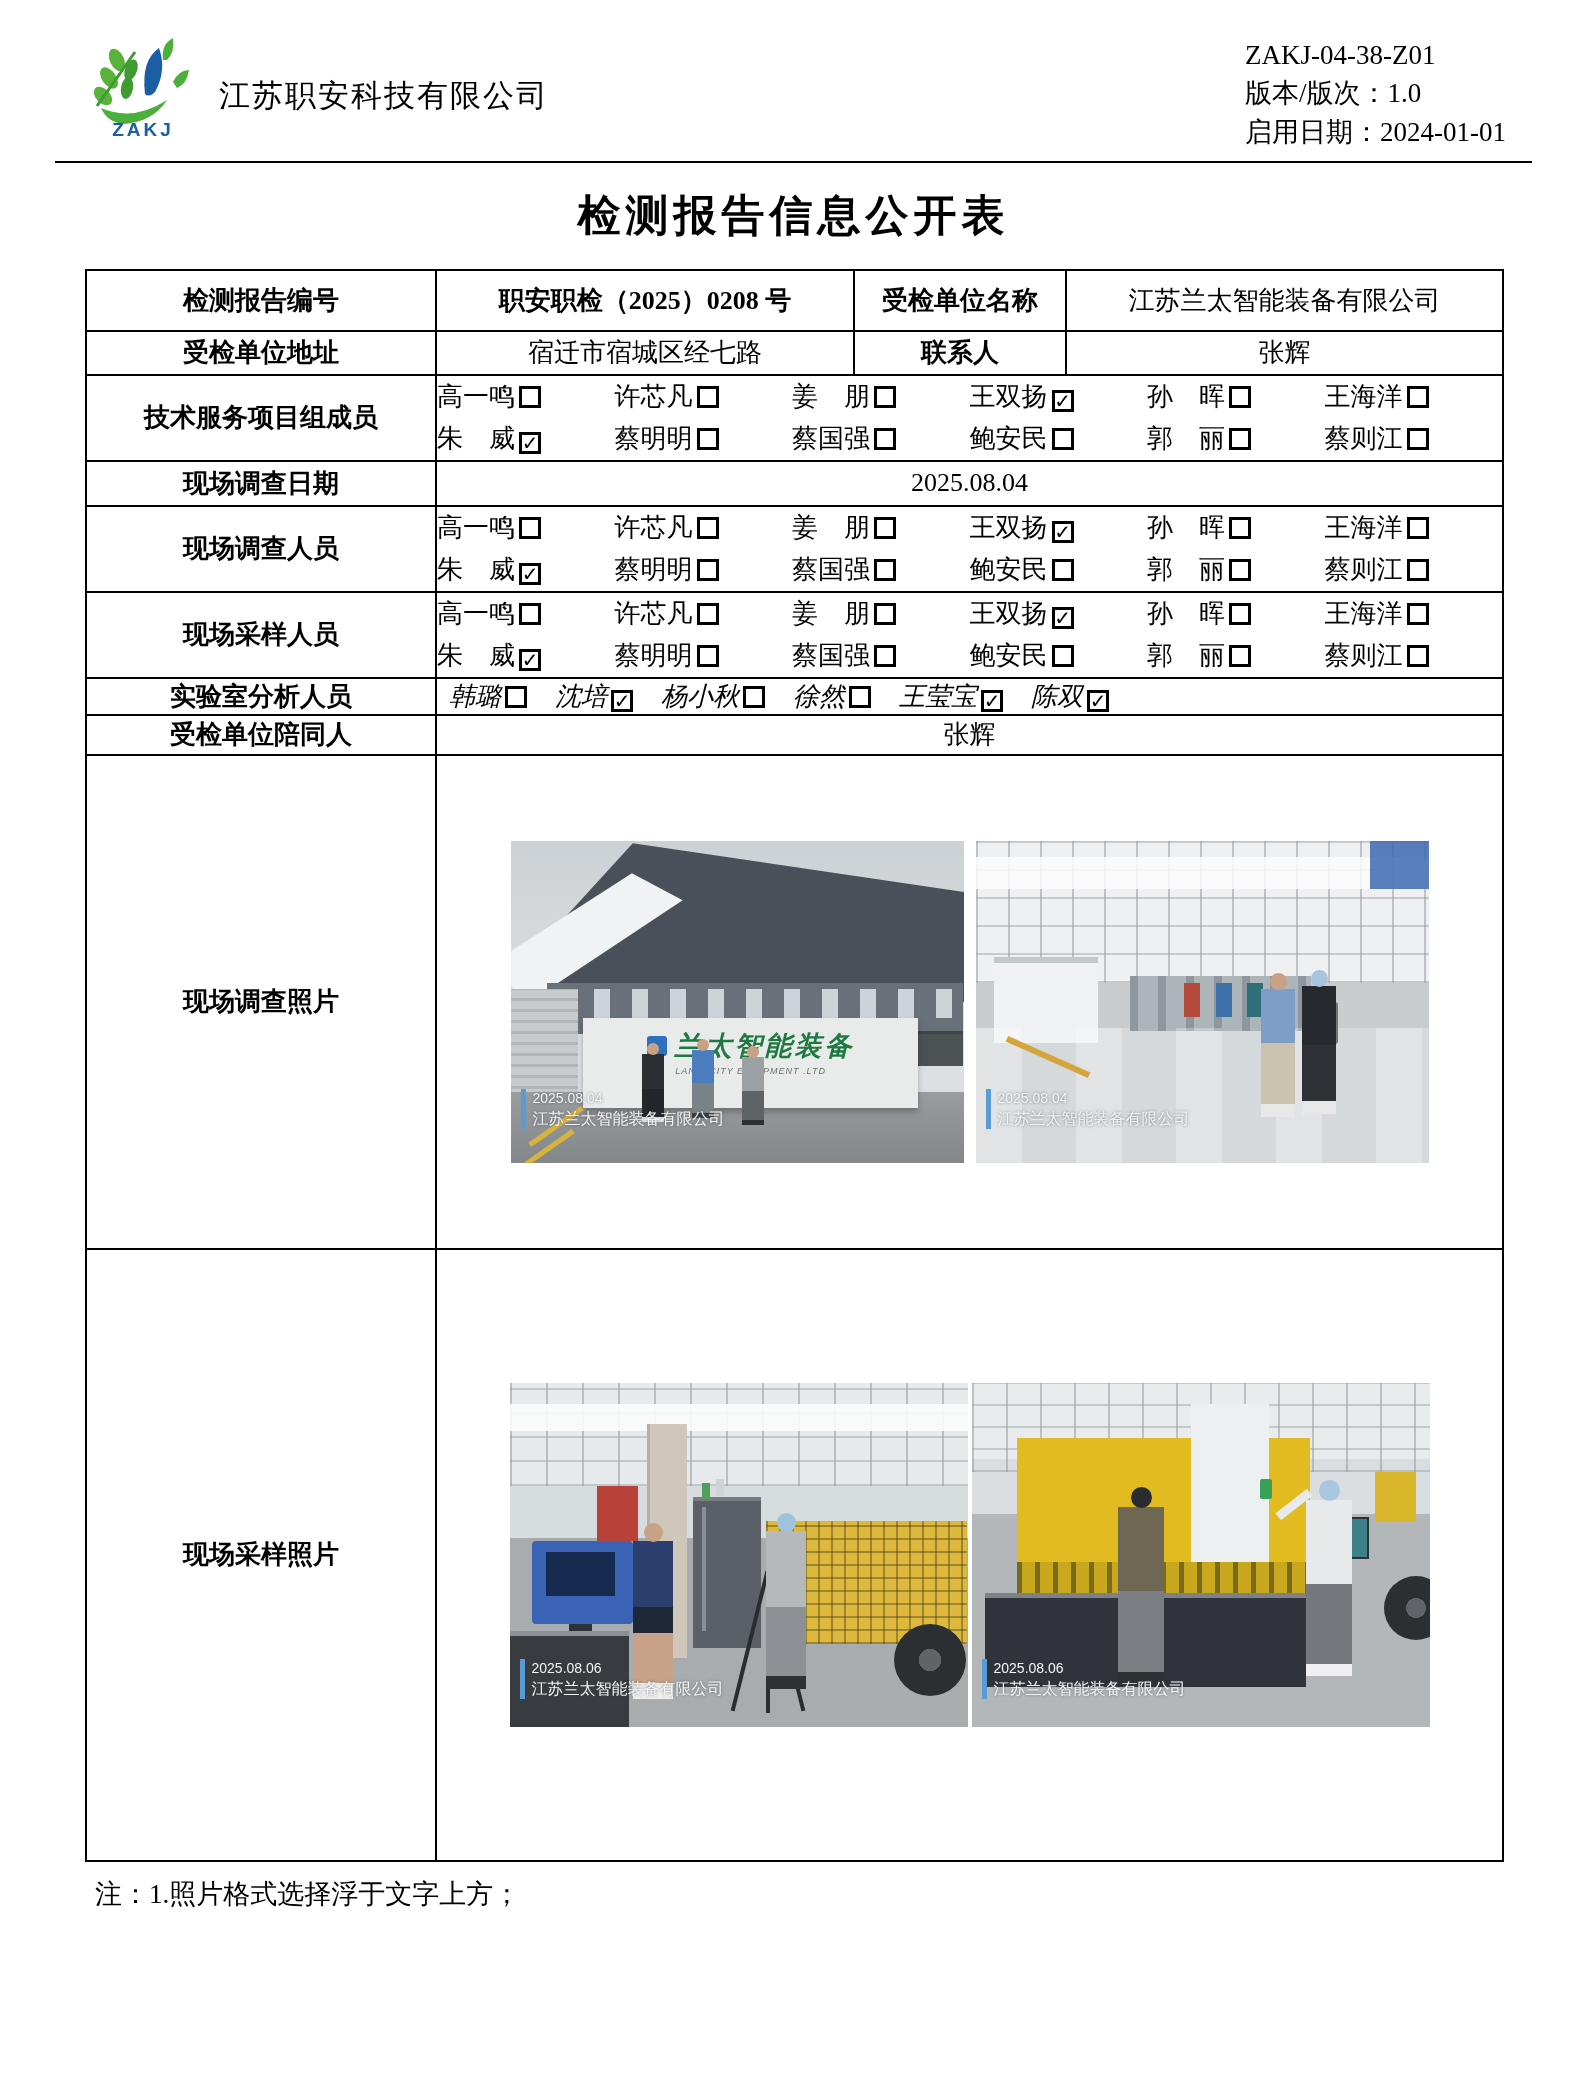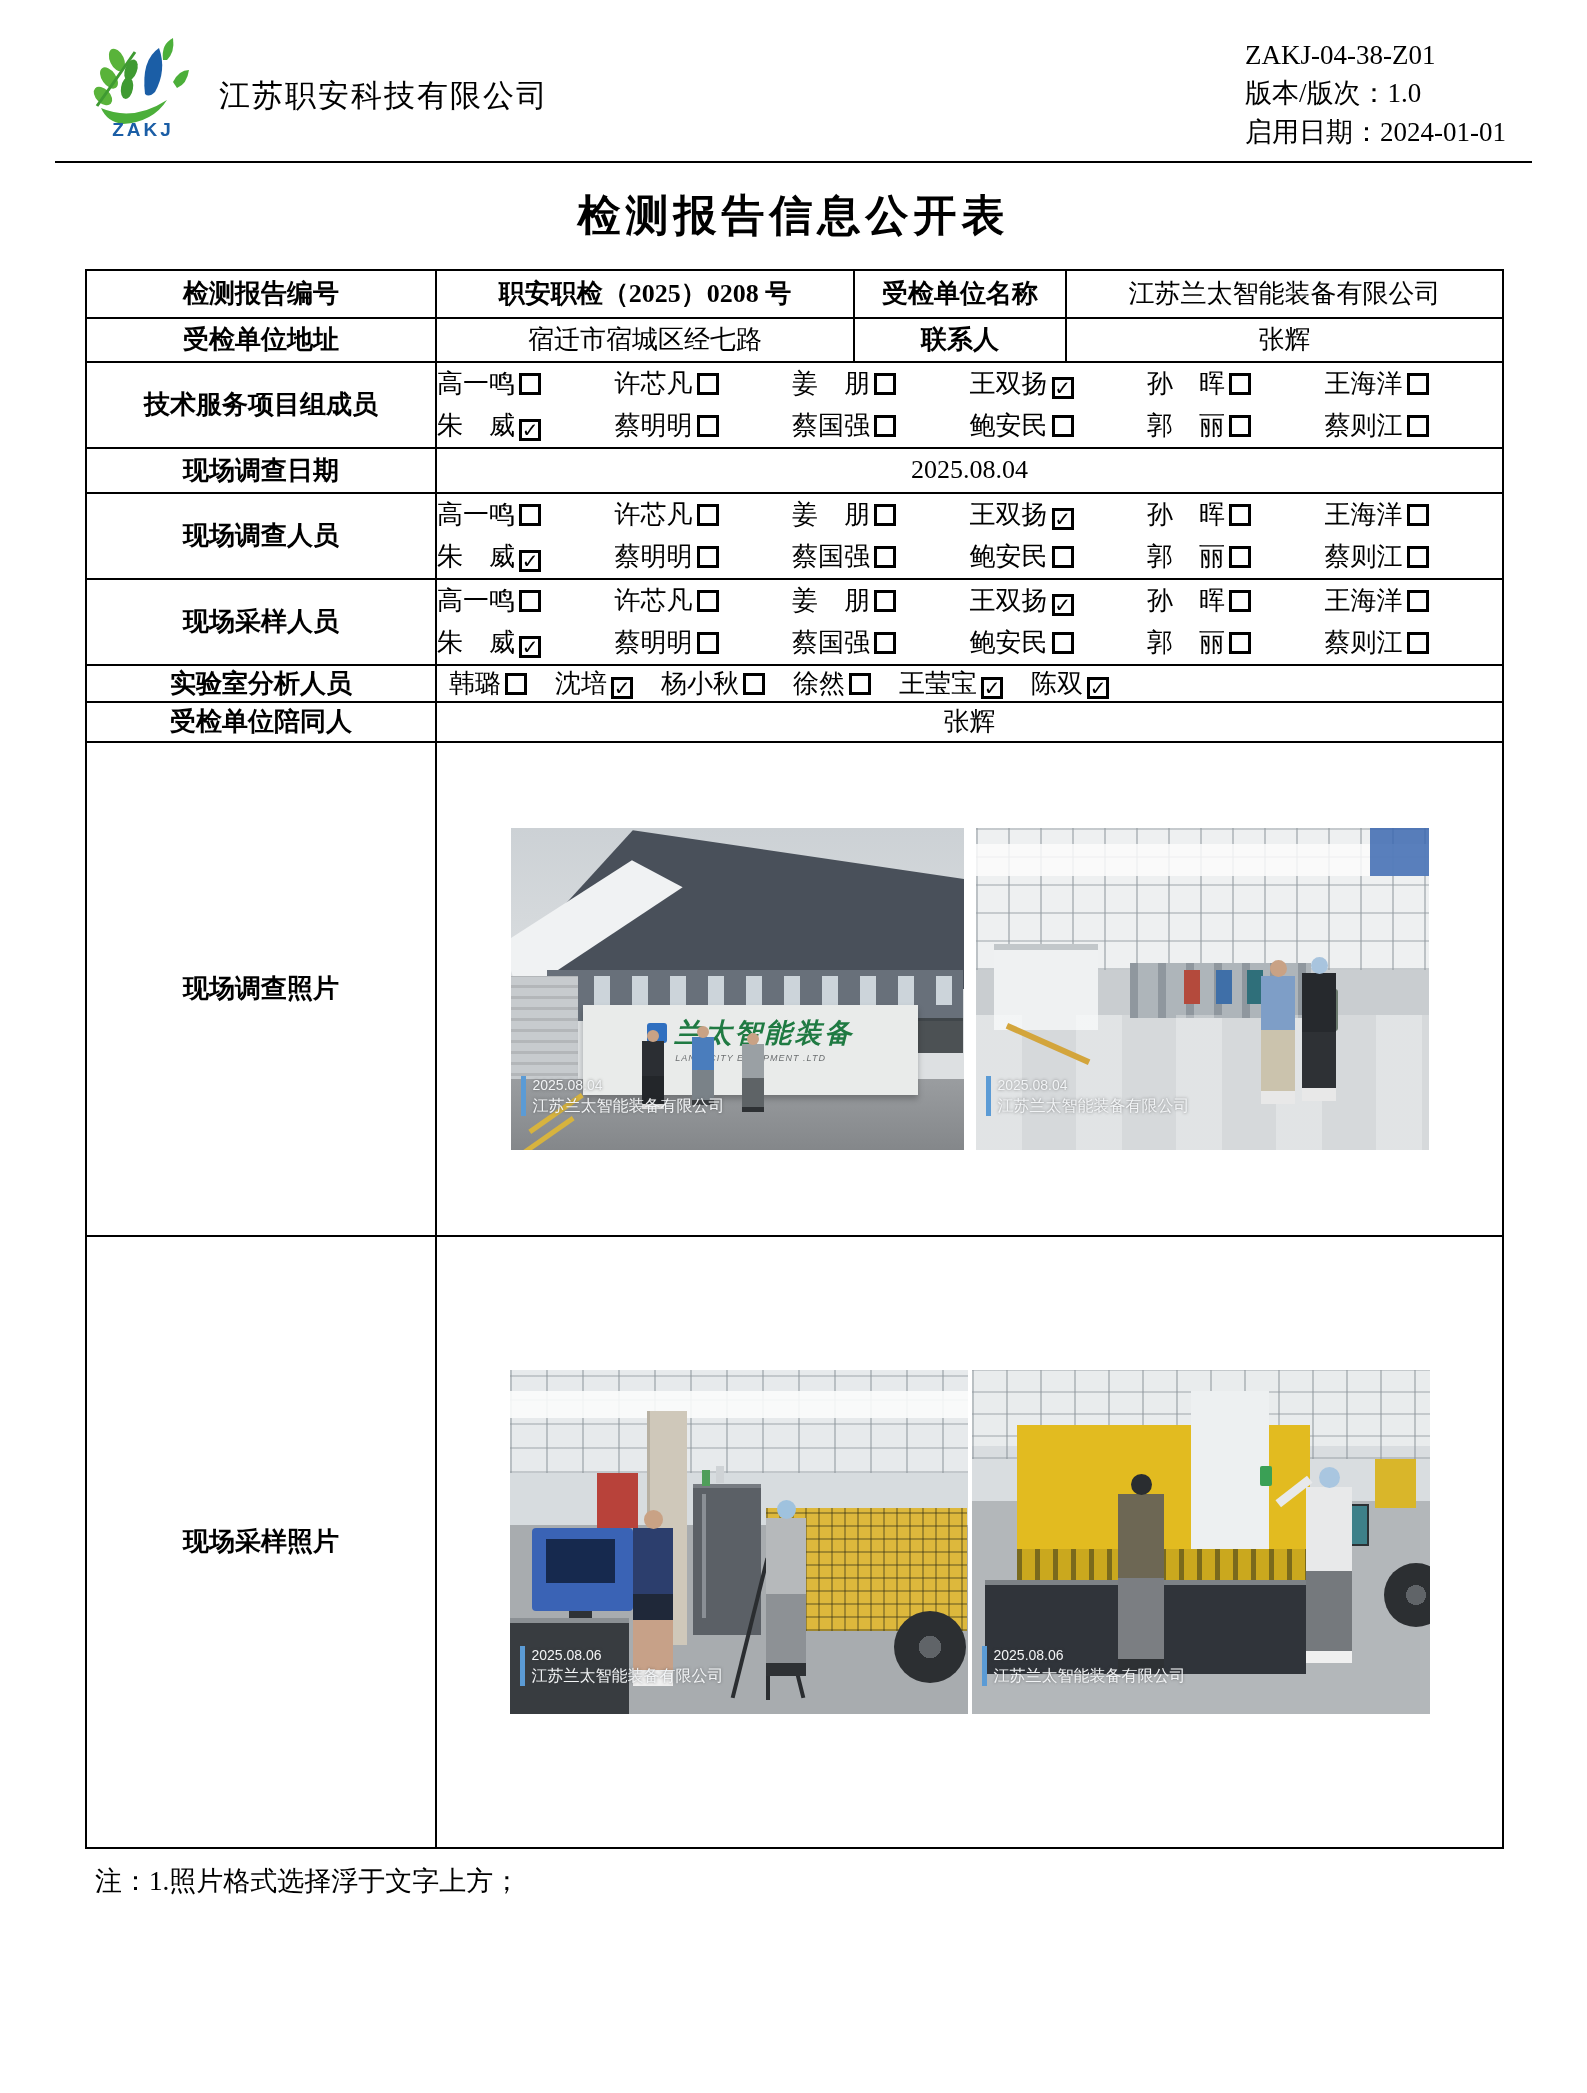--- a/index.html
+++ b/index.html
@@ -16,21 +16,21 @@
   
   table.frm{border-collapse:collapse;table-layout:fixed;width:1417px;margin:24px 0 0 85px;}
   .frm td{border:2px solid #000;font-size:26px;padding:0;overflow:hidden;}
   .frm td.lbl{font-weight:bold;text-align:center;}
   .frm td.val{text-align:center;}
   .frm td.valb{text-align:center;font-weight:bold;}
   .names-cell{padding:0 8px 0 10px;}
   .roster-line{display:flex;align-items:center;height:42px;}
   .roster-item{flex:1;white-space:nowrap;font-size:26px;}
   .lab-line{display:flex;align-items:center;gap:28px;padding-left:12px;height:100%;}
-  .lab-line .roster-item{flex:0 0 auto;}
+  .lab-line .roster-item{flex:0 0 auto;font-style:italic;}
   .box{display:inline-flex;width:22px;height:22px;border:3px solid #000;box-sizing:border-box;
        align-items:center;justify-content:center;margin-left:4px;vertical-align:-3px;
        font-weight:bold;font-size:20px;line-height:1;font-family:"DejaVu Sans",sans-serif;}
   
   .photo-cell{vertical-align:middle;}
   .photo-pair{display:flex;justify-content:center;align-items:center;gap:12px;}
   .photo-pair.tight{gap:4px;}
   .ph{position:relative;overflow:hidden;flex:0 0 auto;}
   .pA,.pB{width:453px;height:322px;}
   .pC,.pD{width:458px;height:344px;}
@@ -190,21 +190,21 @@
   <div class="title">检测报告信息公开表</div>
 
   <table class="frm">
     <colgroup>
         <col style="width:350px">
         <col style="width:418px">
         <col style="width:212px">
         <col style="width:437px">
       </colgroup>
     <tbody>
-        <tr style="height:48px">
+        <tr style="height:61px">
       <td class="lbl">检测报告编号</td>
       <td class="valb">职安职检（2025）0208 号</td>
       <td class="lbl">受检单位名称</td>
       <td class="val">江苏兰太智能装备有限公司</td>
     </tr>
     <tr style="height:44px">
       <td class="lbl">受检单位地址</td>
       <td class="val">宿迁市宿城区经七路</td>
       <td class="lbl">联系人</td>
       <td class="val">张辉</td>

